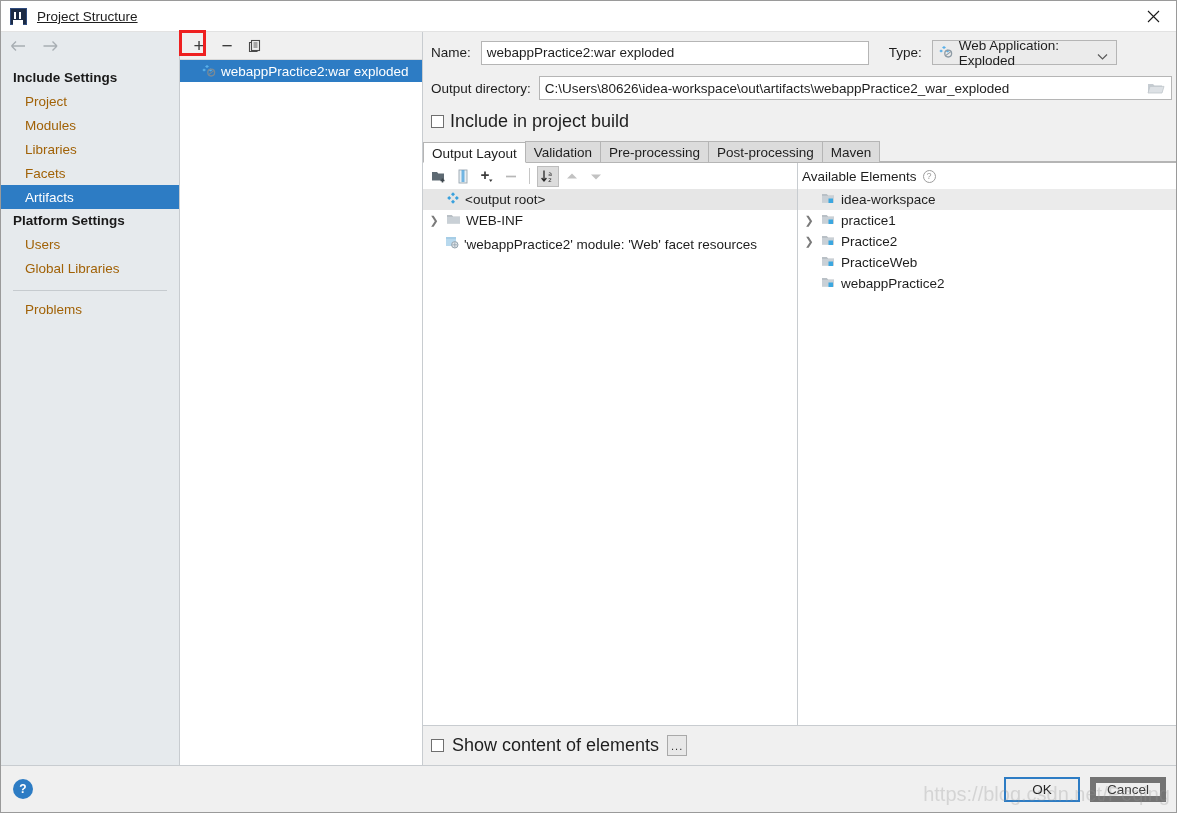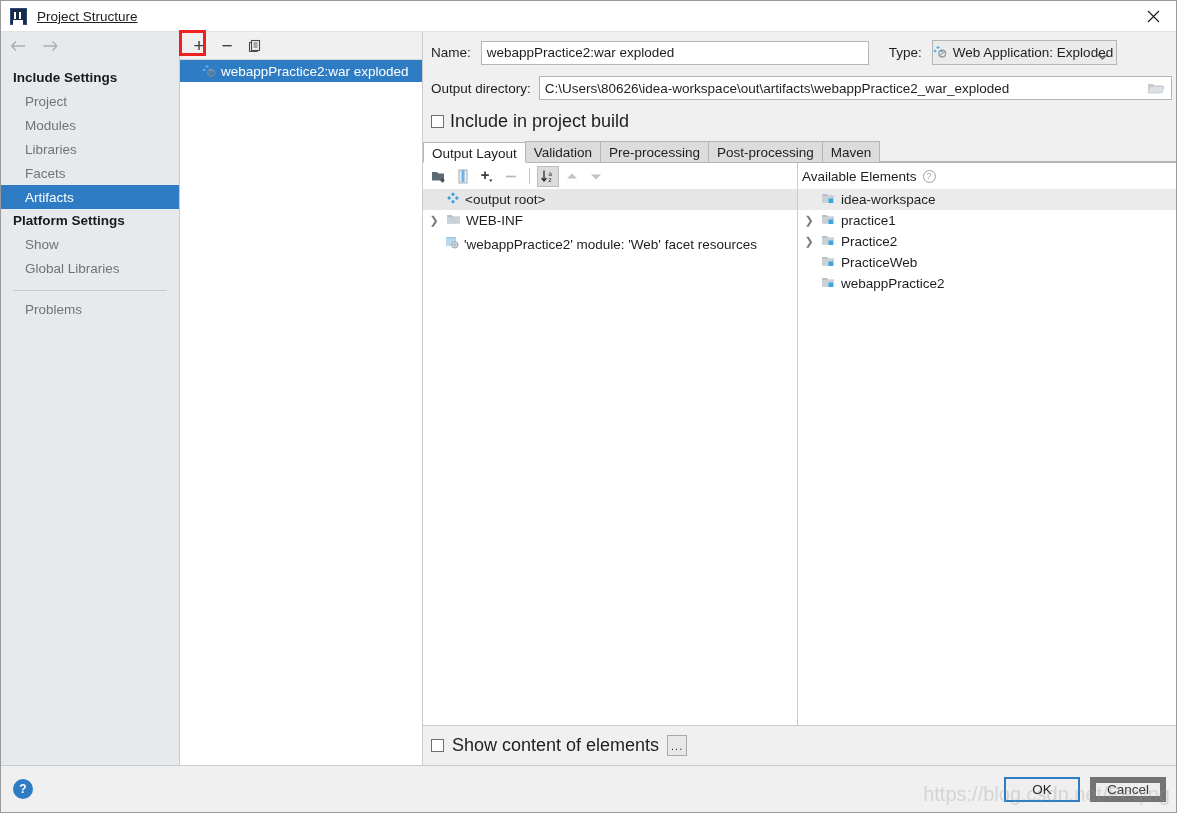--- a/index.html
+++ b/index.html
@@ -95,21 +95,21 @@
   .sidebar-list { padding-top: 6px; }
   .group-header {
     font-weight: bold;
     font-size: 13.5px;
     padding: 4px 0 4px 12px;
     color: #1a1a1a;
   }
   .sb-item {
     font-size: 13.5px;
     padding: 4px 0 4px 24px;
-    color: #737373;
+    color: #a16207;
     line-height: 17px;
     height: 24px;
   }
   .sb-item.selected {
     background: #2d7cc4;
     color: #ffffff;
   }
   .sb-sep {
     margin: 10px 12px 6px 12px;
     border-top: 1px solid #c6cbcf;
@@ -191,21 +191,21 @@
   .name-input { width: 388px; margin-left: 10px; }
   .type-label { margin-left: 20px; }
   .combo {
     margin-left: 10px;
     width: 185px;
     height: 25px;
     background: #ebebeb;
     border: 1px solid #b5b5b5;
     display: flex;
     align-items: center;
-    padding: 0 0;
+    padding: 0 6px;
     font-size: 13.5px;
     gap: 6px;
     position: relative;
   }
   .combo .chev { position: absolute; right: 8px; top: 8px; }
   .outdir-input { flex: 1; margin-left: 8px; position: relative; padding-right: 32px; }
   .browse-icon {
     position: absolute; right: 6px; top: 3px;
   }
   .checkbox-row { display: flex; align-items: center; gap: 6px; margin-bottom: 9px; }
@@ -425,21 +425,21 @@
 
       <div class="sidebar-list">
         <div class="group-header">Include Settings</div>
         <div class="sb-item">Project</div>
         <div class="sb-item">Modules</div>
         <div class="sb-item">Libraries</div>
         <div class="sb-item">Facets</div>
         <div class="sb-item selected">Artifacts</div>
 
         <div class="group-header">Platform Settings</div>
-        <div class="sb-item">Show</div>
+        <div class="sb-item">Users</div>
         <div class="sb-item">Global Libraries</div>
 
         <div class="sb-sep"></div>
         <div class="sb-item">Problems</div>
       </div>
     </div>
 
     <div class="artifacts-col">
       <div class="artifacts-toolbar">
         <div class="tb-btn plus">+</div>

